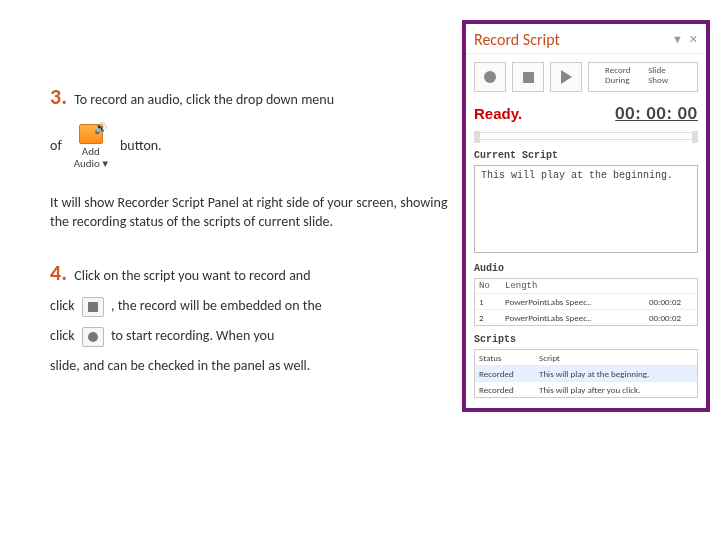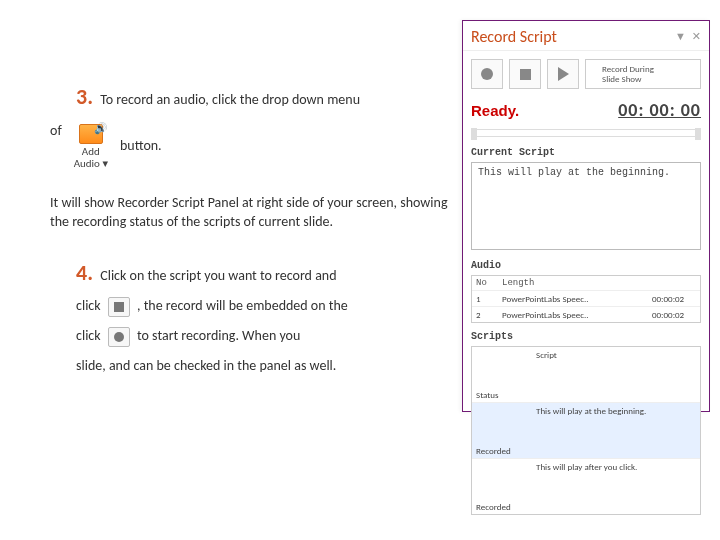--- a/index.html
+++ b/index.html
@@ -19,24 +19,24 @@
     font-size: 14px;
     color: #333;
     line-height: 1.35;
   }
   .step-num {
     color: #d25a2a;
     font-weight: bold;
     font-size: 22px;
     margin-right: 4px;
   }
-  .step-line { margin-bottom: 10px; margin-left: 26px; }
+  .step-line { margin-bottom: 10px; }
   .of-line {
     display: flex;
-    align-items: flex-start;
+    align-items: center;
     gap: 8px;
     margin-bottom: 22px;
   }
   .add-audio-btn {
     display: inline-flex;
     flex-direction: column;
     align-items: center;
     font-size: 11px;
     color: #444;
     line-height: 1.1;
@@ -84,21 +84,21 @@
   }
 
   
   .panel {
     position: absolute;
     right: 10px;
     top: 20px;
     width: 248px;
     height: 392px;
     background: #fff;
-    border: 1px solid #701a75;
+    border: 4px solid #701a75;
     box-shadow: -2px 0 4px rgba(0,0,0,0.05);
     font-size: 11px;
     color: #444;
   }
   .panel-header {
     display: flex;
     align-items: center;
     justify-content: space-between;
     padding: 6px 8px 4px 8px;
     border-bottom: 1px solid #eee;
@@ -134,21 +134,21 @@
   }
   .rec-during {
     flex: 1;
     border: 1px solid #ccc;
     padding: 2px 16px;
     font-size: 9px;
     line-height: 1.1;
     color: #555;
     height: 30px;
     display: flex;
-    flex-direction: column;
+    flex-direction: row;
     justify-content: center;
   }
   .status-row {
     display: flex;
     justify-content: space-between;
     align-items: center;
     padding: 2px 8px 6px 8px;
   }
   .ready { color: #c00; font-size: 15px; font-weight: bold; font-family: Liberation Sans, sans-serif; }
   .timer { font-size: 18px; font-weight: bold; letter-spacing: 1px; text-decoration: underline; }
@@ -198,21 +198,21 @@
   .audio-table .c2 { flex: 1; padding: 2px 4px; overflow: hidden; text-overflow: ellipsis; white-space: nowrap; }
   .audio-table .c3 { width: 52px; padding: 2px 4px; }
   .audio-table .hdr { font-family: "Courier New", monospace; font-size: 9px; color: #555; }
   .scripts-table {
     margin: 2px 8px 0 8px;
     border: 1px solid #ccc;
     font-size: 9px;
   }
   .scripts-table .row { display: flex; border-bottom: 1px solid #eee; }
   .scripts-table .row:last-child { border-bottom: none; }
-  .scripts-table .c1 { width: 60px; padding: 2px 4px; margin-top: 40px; }
+  .scripts-table .c1 { width: 60px; padding: 2px 4px; }
   .scripts-table .c2 { flex: 1; padding: 2px 4px; overflow: hidden; text-overflow: ellipsis; white-space: nowrap; }
   .scripts-table .sel { background: #e6f0ff; }
 </style>
 </head>
 <body>
 
 <div class="left-pane">
   <div class="step-line">
     <span class="step-num">3.</span>
     <span>To record an audio, click the drop down menu</span>

